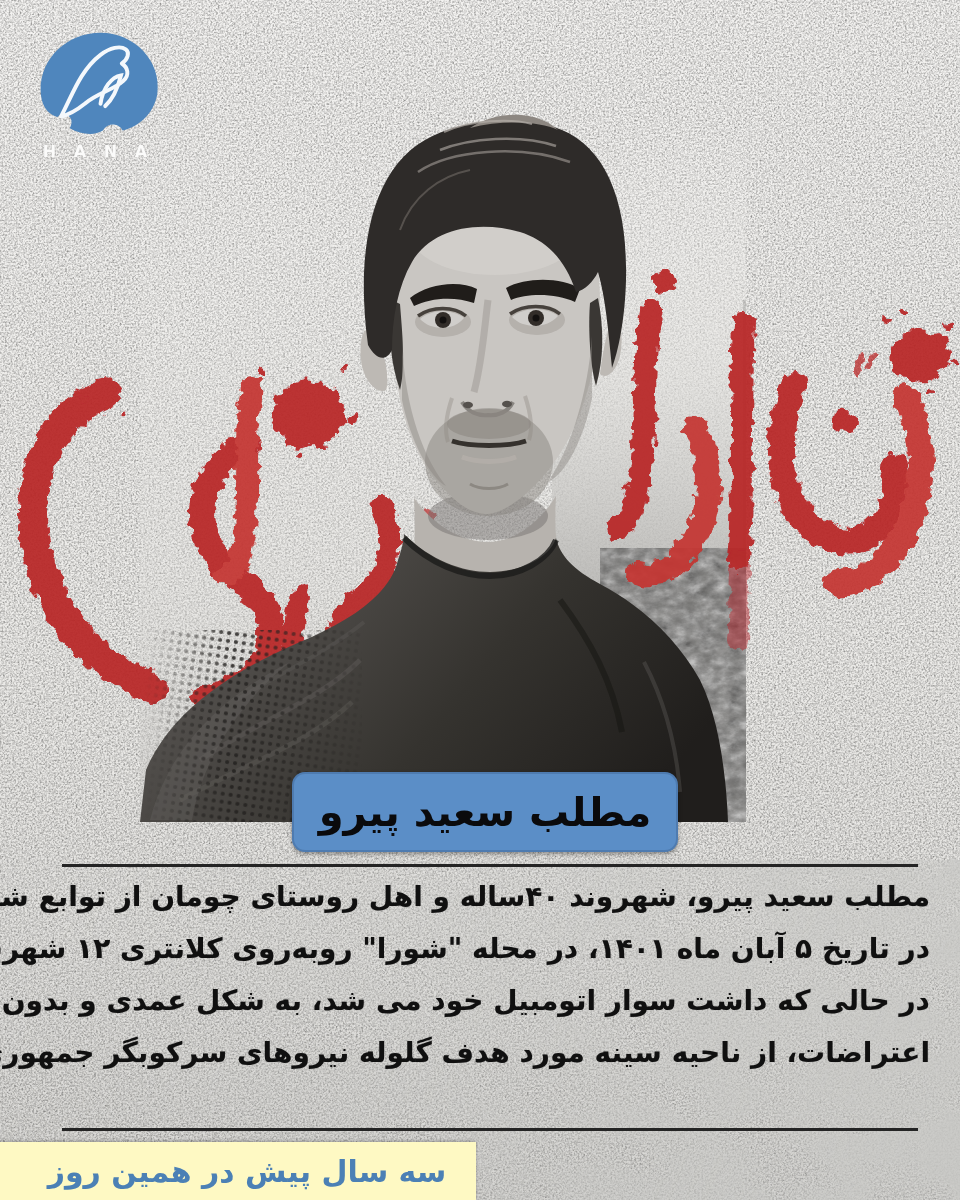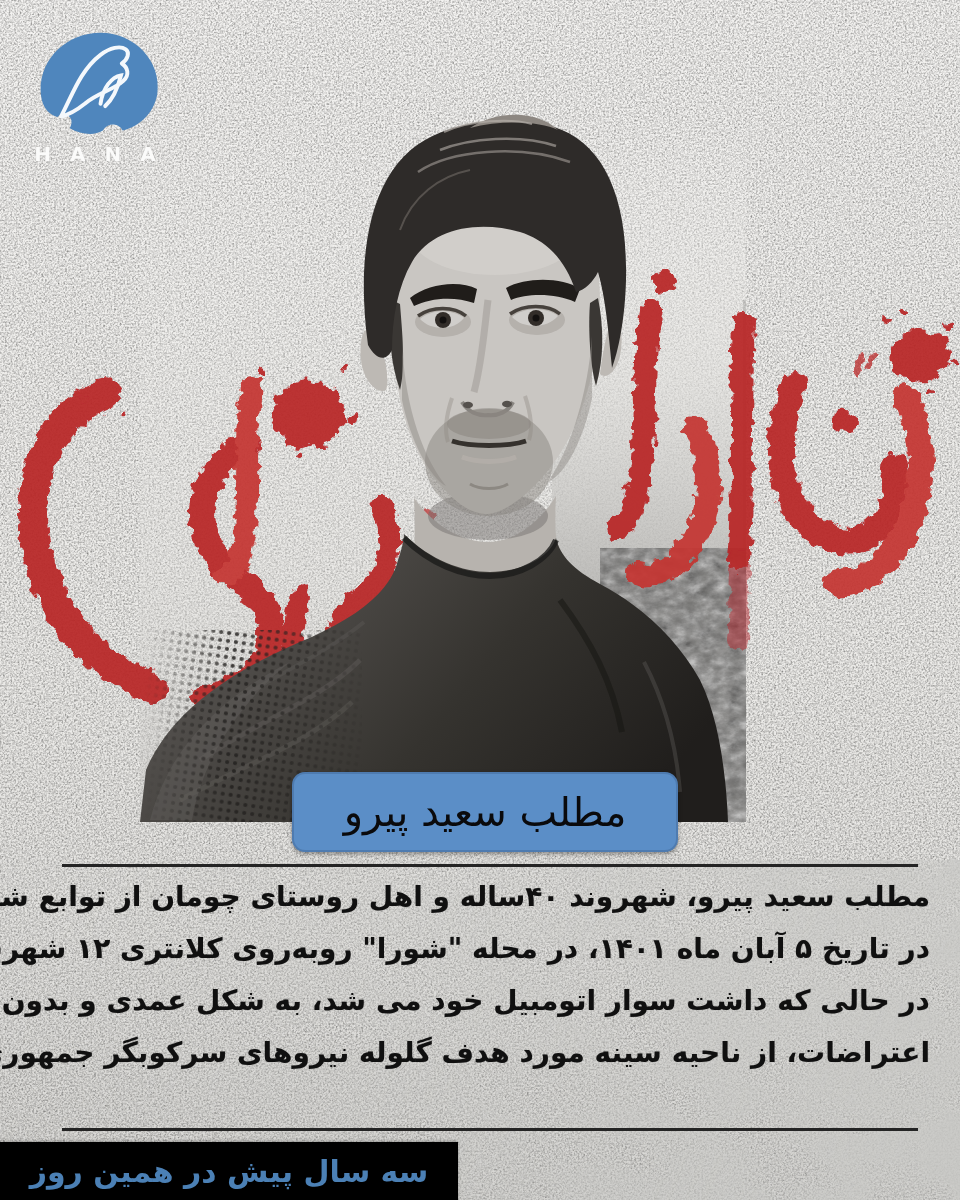--- a/index.html
+++ b/index.html
@@ -6,48 +6,48 @@
   .canvas{
     position:relative;width:960px;height:1200px;overflow:hidden;
     font-family:"DejaVu Sans",sans-serif;background:#edecea;
   }
   .canvas svg.bg{position:absolute;inset:0;display:block;}
   
   .logo{position:absolute;left:28px;top:28px;width:134px;height:140px;}
   .logo .mark{display:block;width:134px;height:112px;}
   .logo .word{
     margin-top:2px;text-align:center;color:#fbfbfa;font-weight:bold;
-    font-size:20px;letter-spacing:6px;text-indent:6px;
+    font-size:16px;letter-spacing:6px;text-indent:6px;
     text-shadow:0 0 2px rgba(120,120,120,.35);
   }
   
   .badge{
     position:absolute;left:292px;top:772px;width:386px;height:80px;
     background:#5b8ec7;border-radius:13px;
     box-shadow:0 2px 4px rgba(0,0,0,.35), inset 0 0 0 2px rgba(20,40,70,.18);
     display:flex;align-items:center;justify-content:center;
-    direction:rtl;color:#0a0a0c;font-weight:normal;font-size:40px;line-height:1;
+    direction:rtl;color:#0a0a0c;font-weight:bold;font-size:40px;line-height:1;
   }
   
   .rule{position:absolute;left:62px;width:856px;height:3px;background:#242424;}
   .rule-top{top:864px;}
   .rule-bottom{top:1128px;}
   
   .bio{position:absolute;left:30px;top:871px;width:900px;direction:rtl;}
   .bio .line{
     height:52px;line-height:52px;text-align:center;white-space:nowrap;
     font-weight:bold;font-size:28px;color:#101010;
     text-shadow:0 0 1px rgba(0,0,0,.25);
   }
   
   .footer{
     position:absolute;left:0;top:1142px;width:458px;height:58px;
-    background:#000000;box-shadow:0 -1px 3px rgba(0,0,0,.25);
+    background:#fef9c3;box-shadow:0 -1px 3px rgba(0,0,0,.25);
     display:flex;align-items:center;justify-content:center;
-    direction:rtl;color:#4b80b5;font-weight:bold;font-size:30px;
+    direction:rtl;color:#4b80b5;font-weight:bold;font-size:30px;padding-left:18px;
   }
 </style>
 </head>
 <body>
 
 <div class="canvas">
 
   <svg class="bg" viewBox="0 0 960 1200" aria-hidden="true">
     <defs>
       <linearGradient id="gWall" x1="0" y1="0" x2="0" y2="1">

